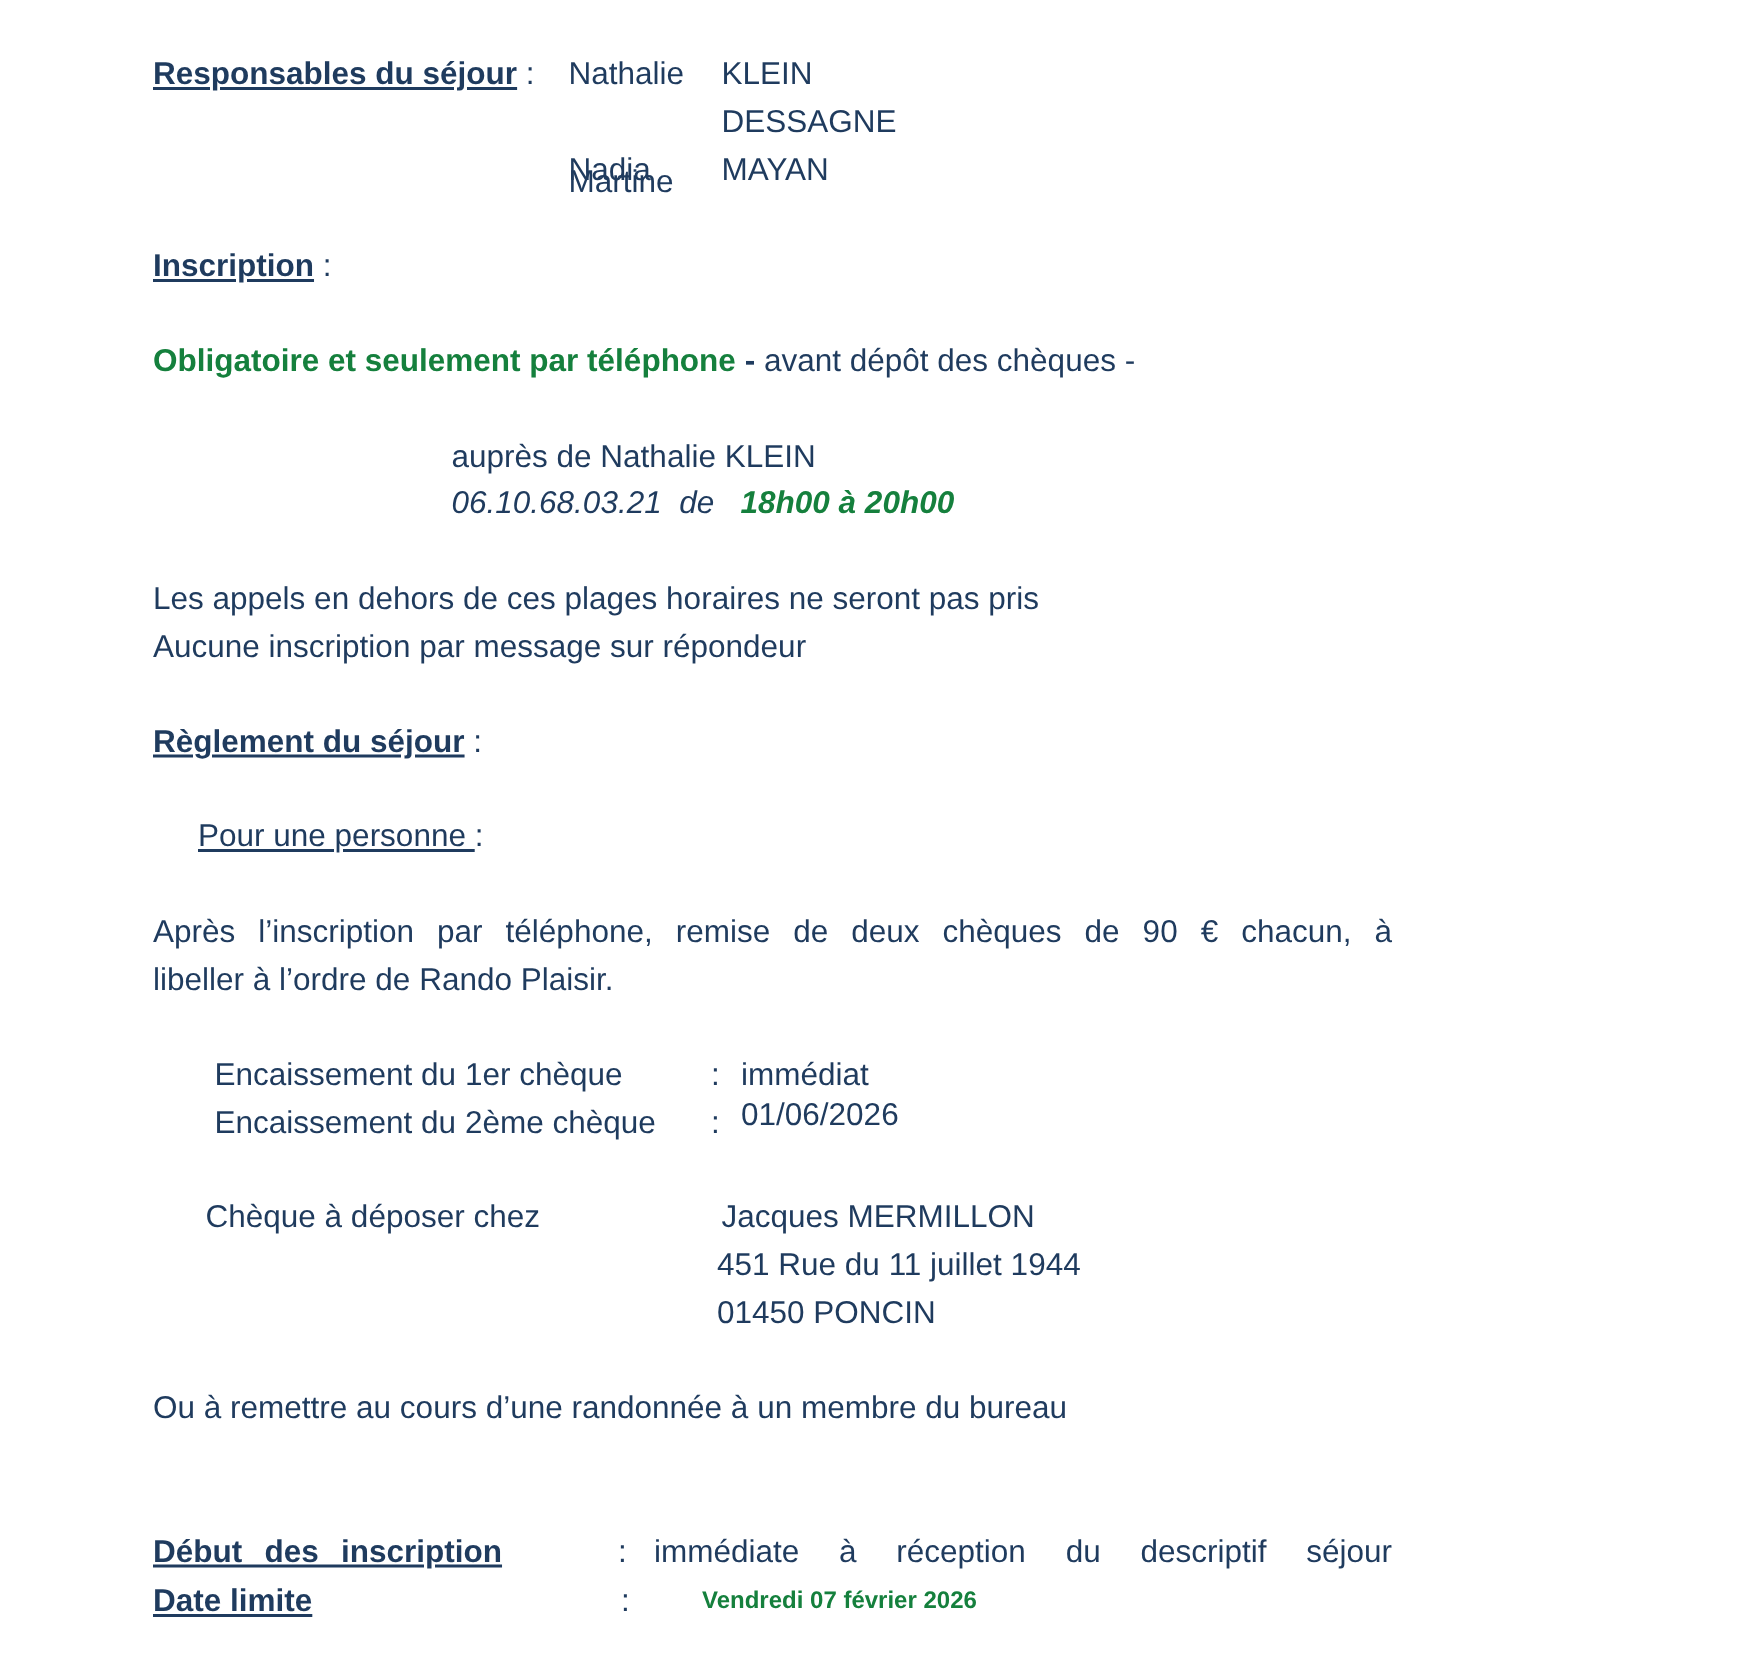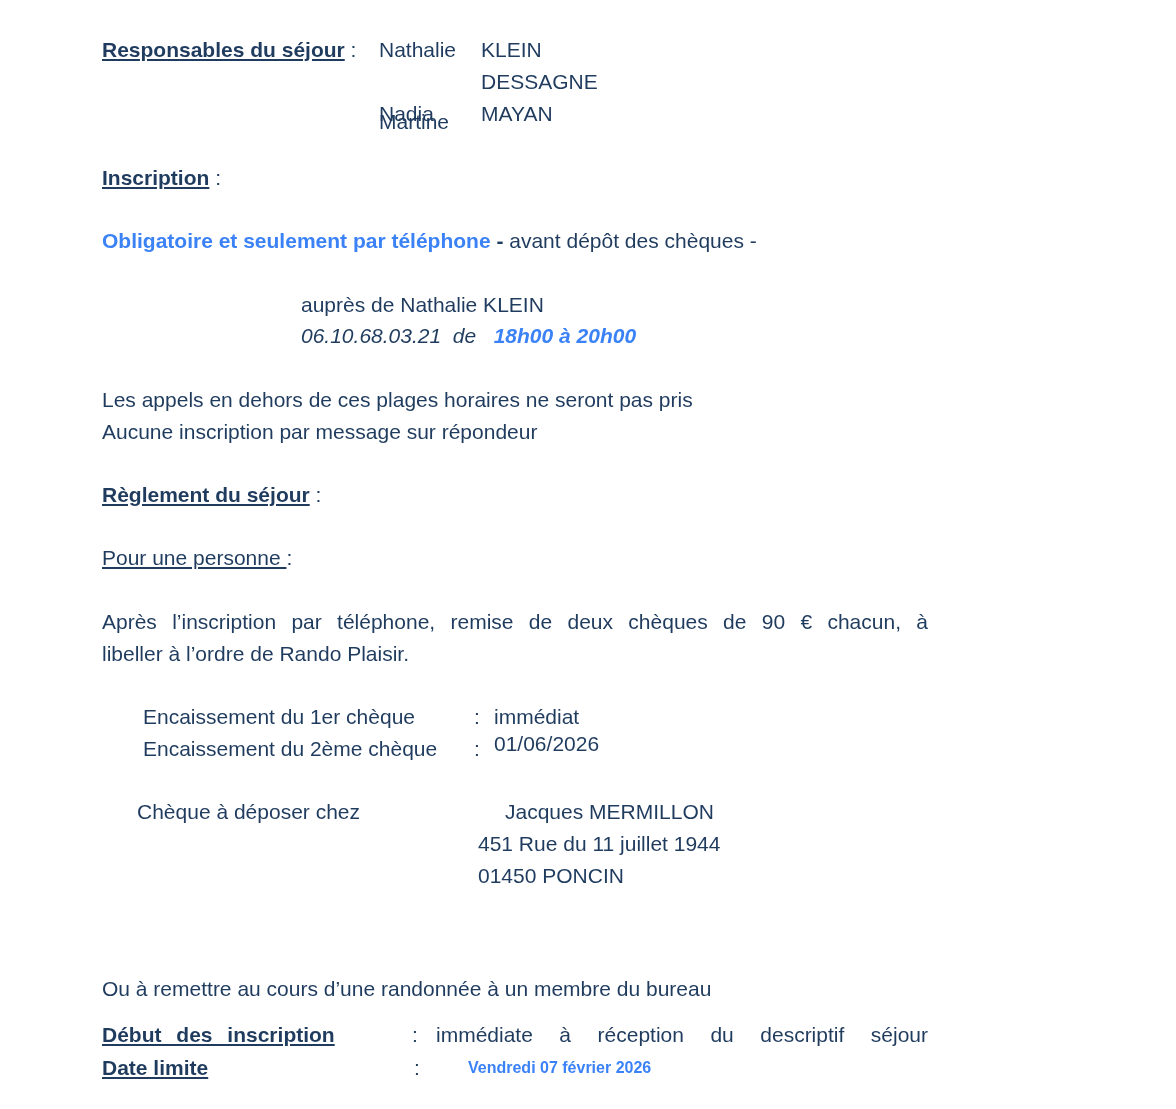--- a/index.html
+++ b/index.html
@@ -3,22 +3,22 @@
   <meta charset="utf-8">
   <style>
     html, body { margin: 0; padding: 0; background: #ffffff; }
     body {
       width: 1176px; height: 1109px; position: relative; overflow: hidden;
       font-family: "Liberation Sans", "DejaVu Sans", sans-serif;
       color: #1f3b5e; font-size: 21px;
     }
     .abs { position: absolute; white-space: nowrap; line-height: 26px; }
     .hd { font-weight: bold; text-decoration: underline; color: #1f3b5e; text-align: center; }
-    .red { color: #3b82f6; font-weight: bold; }
-    .u { text-decoration: underline; }
+    .red { color: #15803d; font-weight: bold; }
+    .u { text-decoration: underline; margin-left: 30px; }
     .justify { text-align: justify; text-align-last: justify; }
   </style>
 </head>
 <body>
 
 <div class="abs" style="left:102px; top:37px;">
   <span class="hd">Responsables du séjour</span><span> :</span>
 </div>
 <div class="abs" style="left:379px; top:37px;">Nathalie</div>
 <div class="abs" style="left:481px; top:37px;text-align:center;">KLEIN</div>
@@ -50,24 +50,24 @@
 <div class="abs" style="left:102px; top:641px;">libeller à l’ordre de Rando Plaisir.</div>
 
 <div class="abs" style="left:143px; top:704px;">Encaissement du 1er  chèque</div>
 <div class="abs" style="left:474px; top:704px;">:</div>
 <div class="abs" style="left:494px; top:704px;">immédiat</div>
 <div class="abs" style="left:143px; top:736px;">Encaissement du 2ème chèque</div>
 <div class="abs" style="left:474px; top:736px;">:</div>
 <div class="abs" style="left:494px; top:731px;">01/06/2026</div>
 
 <div class="abs" style="left:137px; top:799px;">Chèque à déposer  chez</div>
-<div class="abs" style="left:481px; top:799px;margin-left:24px;">Jacques MERMILLON</div>
+<div class="abs" style="left:481px; top:799px;">Jacques MERMILLON</div>
 <div class="abs" style="left:478px; top:831px;">451 Rue du 11 juillet 1944</div>
 <div class="abs" style="left:478px; top:863px;">01450 PONCIN</div>
 
-<div class="abs" style="left:102px; top:976px;">Ou à remettre au cours d’une randonnée à un membre du bureau</div>
+<div class="abs" style="left:102px; top:926px;">Ou à remettre au cours d’une randonnée à un membre du bureau</div>
 
 <div class="abs hd" style="left:102px; top:1022px; word-spacing:9px;">Début des inscription</div>
 <div class="abs" style="left:412px; top:1022px;">:</div>
 <div class="abs justify" style="left:436px; top:1022px; width:492px;">immédiate à réception du descriptif séjour</div>
 <div class="abs hd" style="left:102px; top:1055px;">Date limite</div>
 <div class="abs" style="left:414px; top:1055px;">:</div>
 <div class="abs red" style="left:468px; top:1055px; font-size:16px;">Vendredi 07 février 2026</div>
 
 </body></html>

